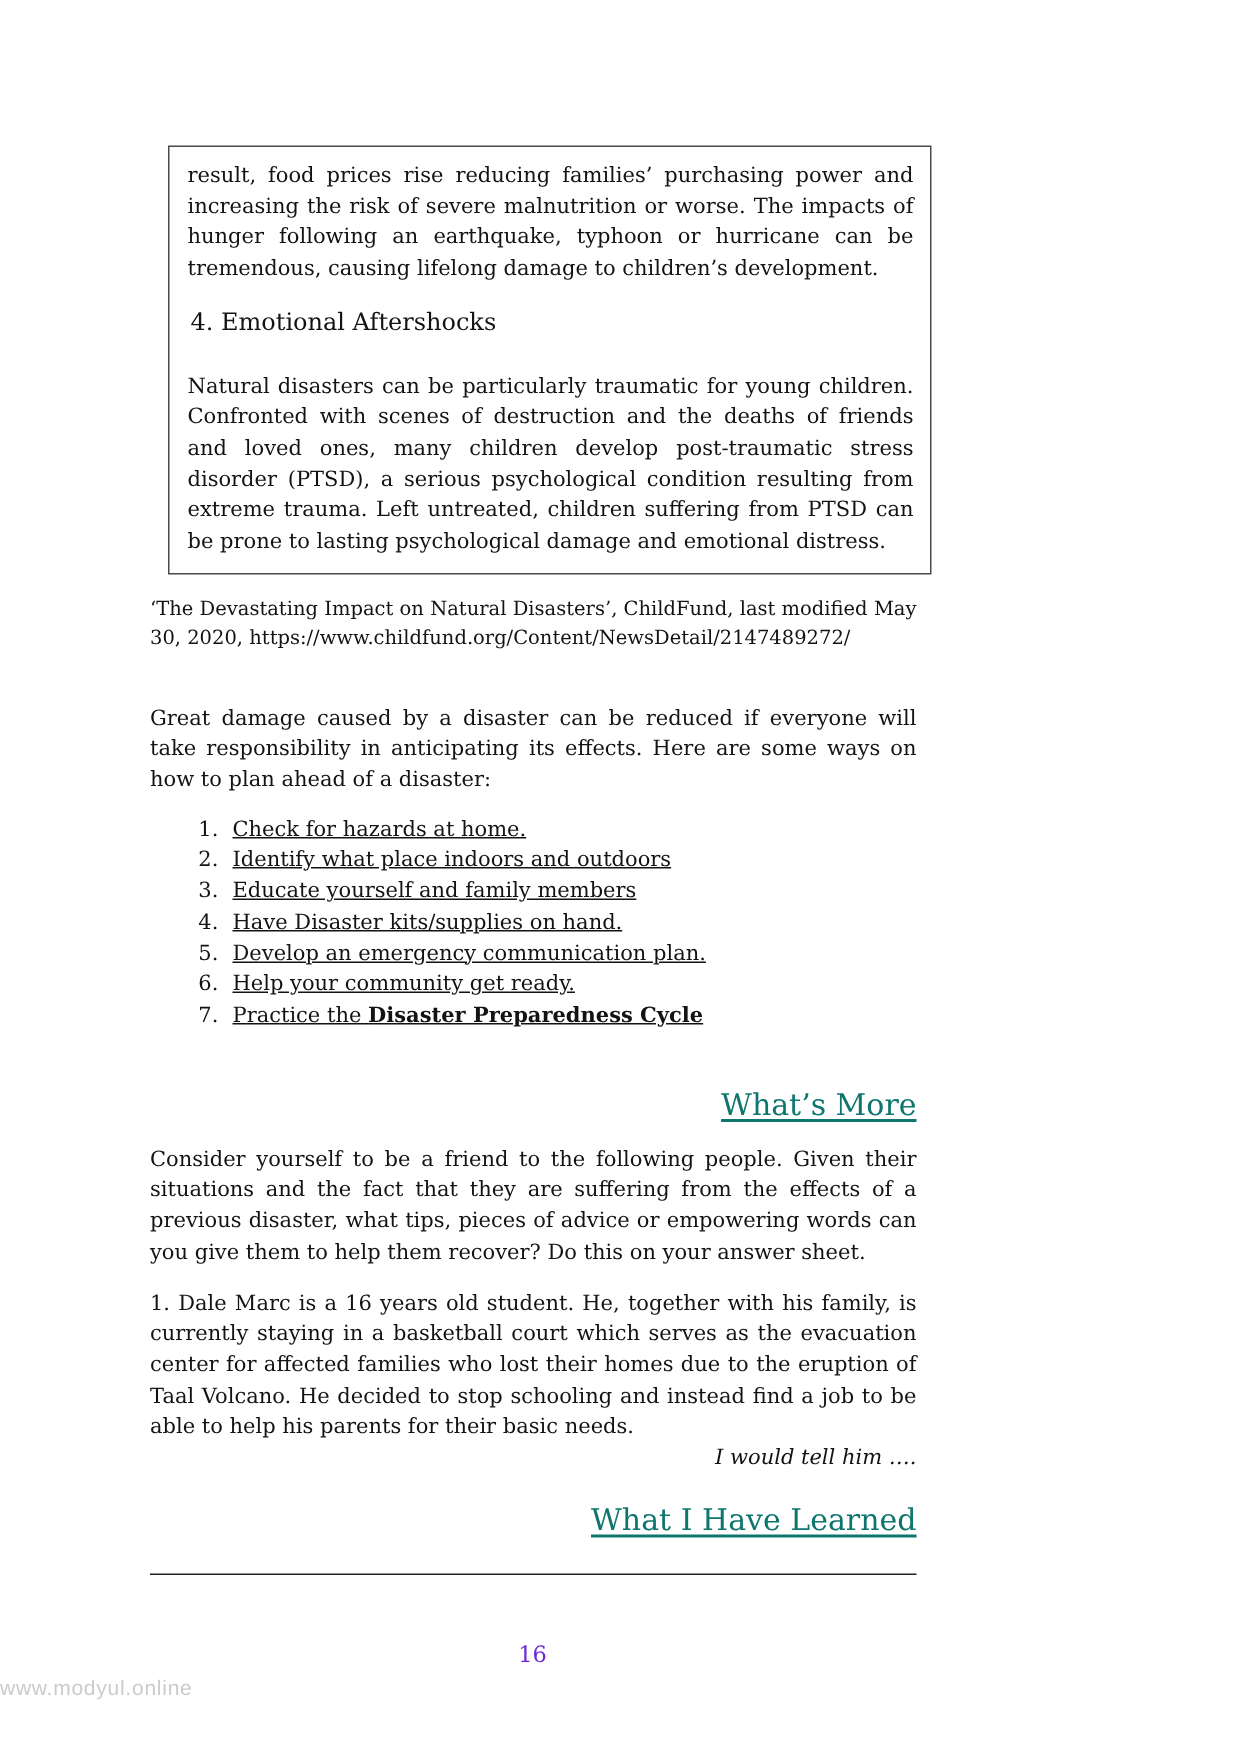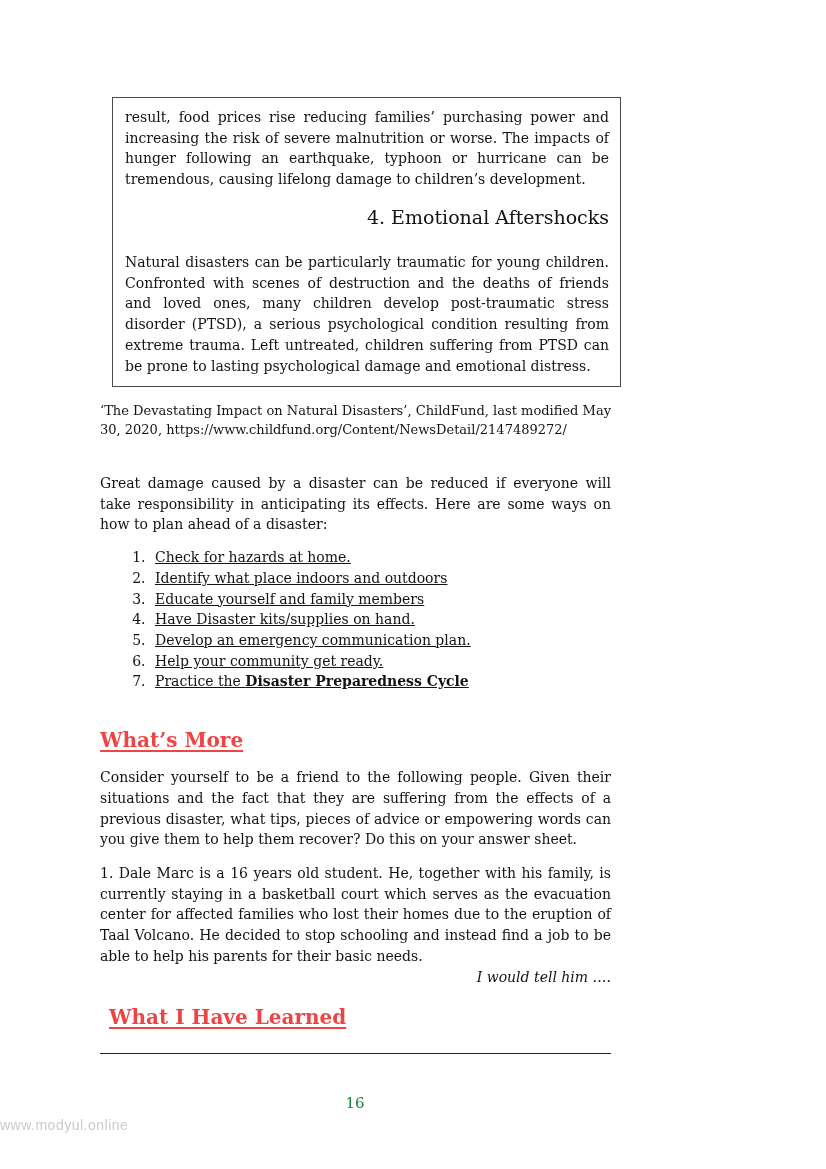--- a/index.html
+++ b/index.html
@@ -26,24 +26,23 @@
     padding: 9px 11px 10px 12px;
     margin-left: 12px;
     margin-right: -10px;
   }
   .box-para {
     font-size: 14px;
     line-height: 1.48;
     text-align: justify;
   }
   .box-sub {
-    font-size: 19px;
+    font-size: 16px;
     line-height: 1.48;
     margin: 13px 0 21px 2px;
-    text-align: right;
   }
   .citation {
     font-size: 13px;
     line-height: 1.45;
     text-align: justify;
     margin-top: 15px;
   }
   .body-para {
     font-size: 14px;
     line-height: 1.48;
@@ -53,44 +52,45 @@
   .plan-list {
     margin: 12px 0 0 0;
     padding-left: 50px;
     font-size: 14px;
     line-height: 1.48;
     text-decoration: underline;
   }
   .plan-list li { padding-left: 5px; }
   .section-heading {
     font-size: 20px;
-    font-weight: bold;
+    font-weight: normal;
     text-decoration: underline;
     text-underline-offset: 3px;
     margin: 36px 0 0 0;
-    color: #ef4444;
+    color: #0f766e;
+    text-align: right;
   }
   .section-heading.indent { margin-top: 18px; margin-left: 9px; }
   .body-para.instructions { margin-top: 15px; }
   .body-para.case { margin-top: 13px; }
   .prompt { display: block; font-style: italic; text-align: right; }
   .body-para.question { margin-top: 37px; }
   .answer-line {
     margin-top: 24px;
     height: 0;
     border-bottom: 1px solid #222222;
   }
   .page-number {
     position: absolute;
     top: 1094px;
     left: 0;
     right: 0;
     text-align: center;
     font-size: 15px;
-    color: #15803d;
+    color: #6d28d9;
   }
   .watermark {
     position: absolute;
     top: 1117px;
     left: 0;
     right: 0;
     text-align: left;
     font-size: 14px;
     letter-spacing: 0.5px;
     color: #cbcbcb;

